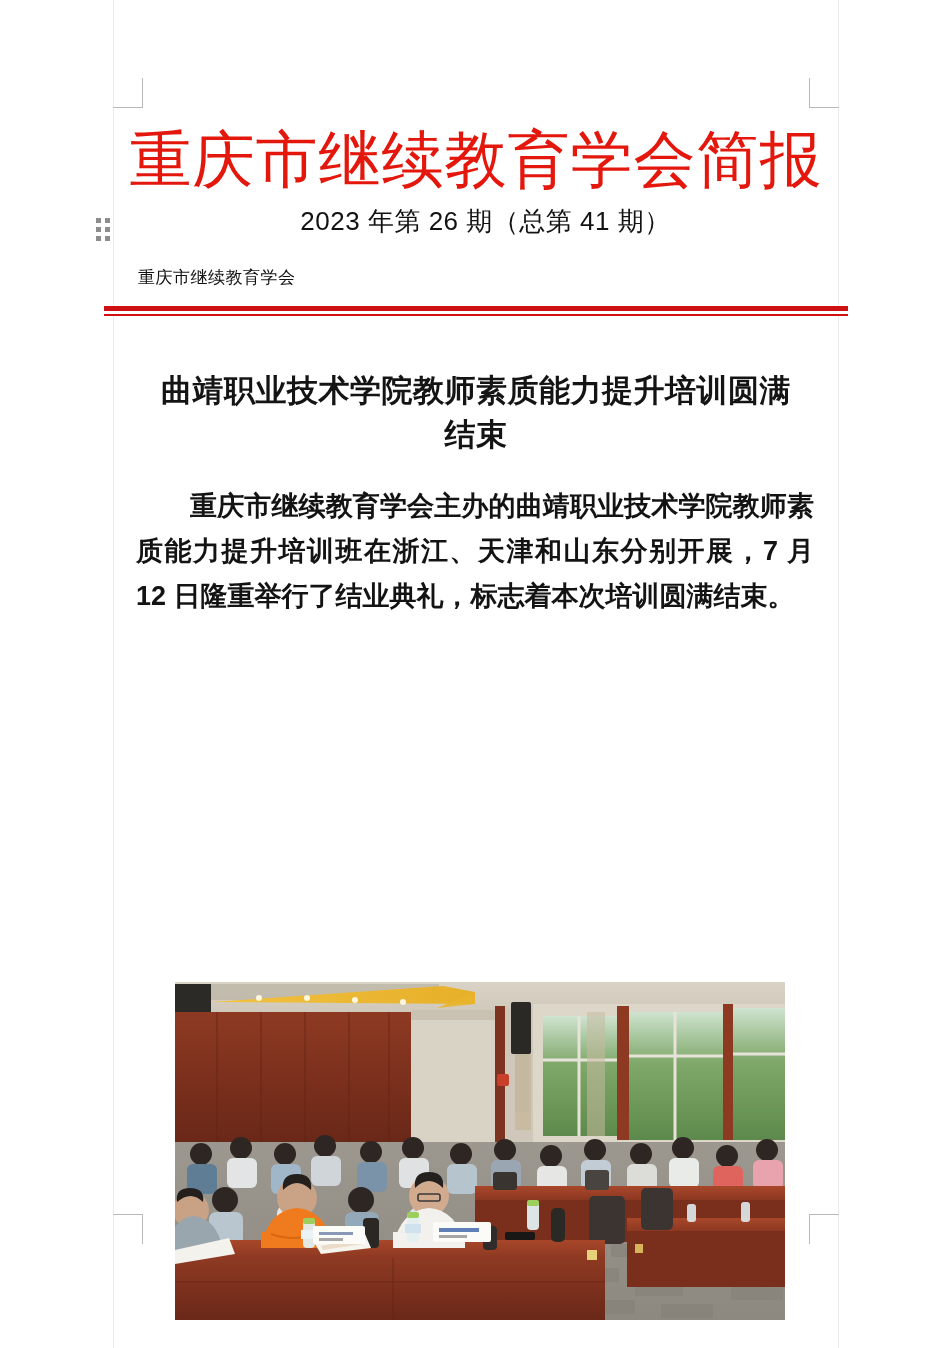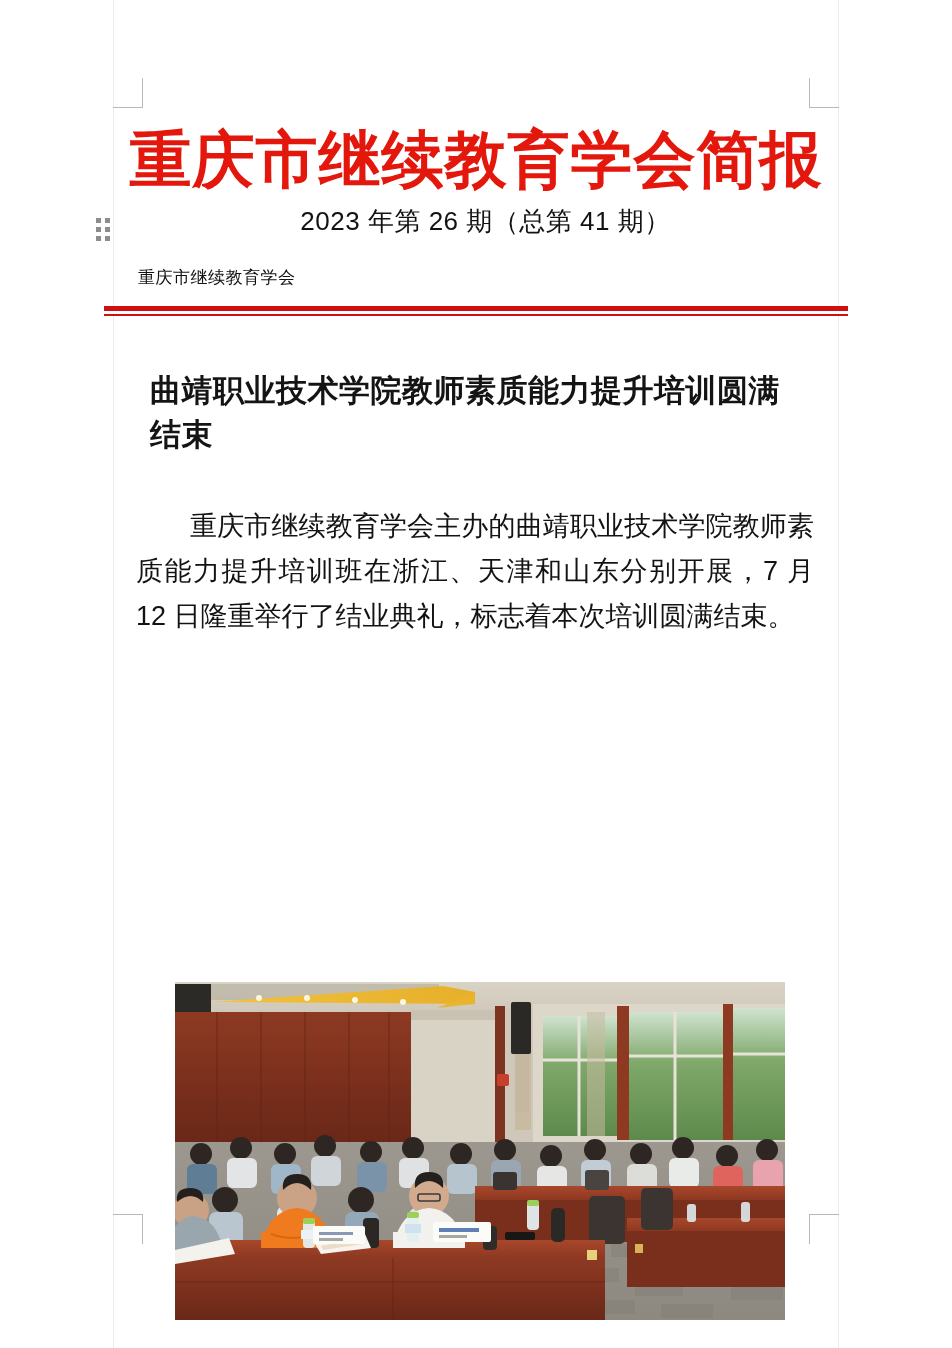--- a/index.html
+++ b/index.html
@@ -32,21 +32,21 @@
 
   
   #margin-marker{position:absolute;left:96px;top:218px;
     display:grid;grid-template-columns:repeat(2,5px);gap:4px;}
   #margin-marker b{display:block;width:5px;height:5px;background:#8d8d8d;}
 
   
   #masthead{position:absolute;left:0;right:0;top:124px;text-align:center;}
   #masthead-title{
     font-family:"DejaVu Sans","Liberation Sans",sans-serif;
-    color:#e4170d;font-weight:700;font-size:62px;line-height:72px;
+    color:#e4170d;font-weight:400;font-size:62px;line-height:72px;
     letter-spacing:1px;white-space:nowrap;
   }
   #issue-line{
     margin-top:8px;color:#121212;font-size:26px;line-height:34px;
     letter-spacing:.5px;
     margin-left:19px;
   }
 
   
   #imprint{
@@ -59,26 +59,26 @@
 
   
   #rule{position:absolute;left:104px;width:744px;top:306px;}
   #rule .thick{height:5px;background:#cf1010;}
   #rule .gap{height:3px;background:#fff;}
   #rule .thin{height:2px;background:#cf1010;}
 
   
   #headline{
     position:absolute;left:150px;width:652px;top:348px;
-    color:#141414;font-weight:700;
+    text-align:center;color:#141414;font-weight:700;
     font-size:31px;line-height:44px;letter-spacing:.5px;
   }
 
   
-  #body{position:absolute;left:136px;width:678px;top:504px;}
+  #body{position:absolute;left:136px;width:678px;top:484px;font-weight:bold;}
   .para{
     color:#131313;font-size:27px;line-height:45px;
     text-align:justify;text-justify:inter-ideograph;
     text-indent:2em;letter-spacing:0px;margin:0 0 0 0;
   }
 
   
   #photo-wrap{position:absolute;left:175px;top:982px;width:610px;height:338px;}
   #photo{width:100%;height:100%;display:block;}
 </style>

